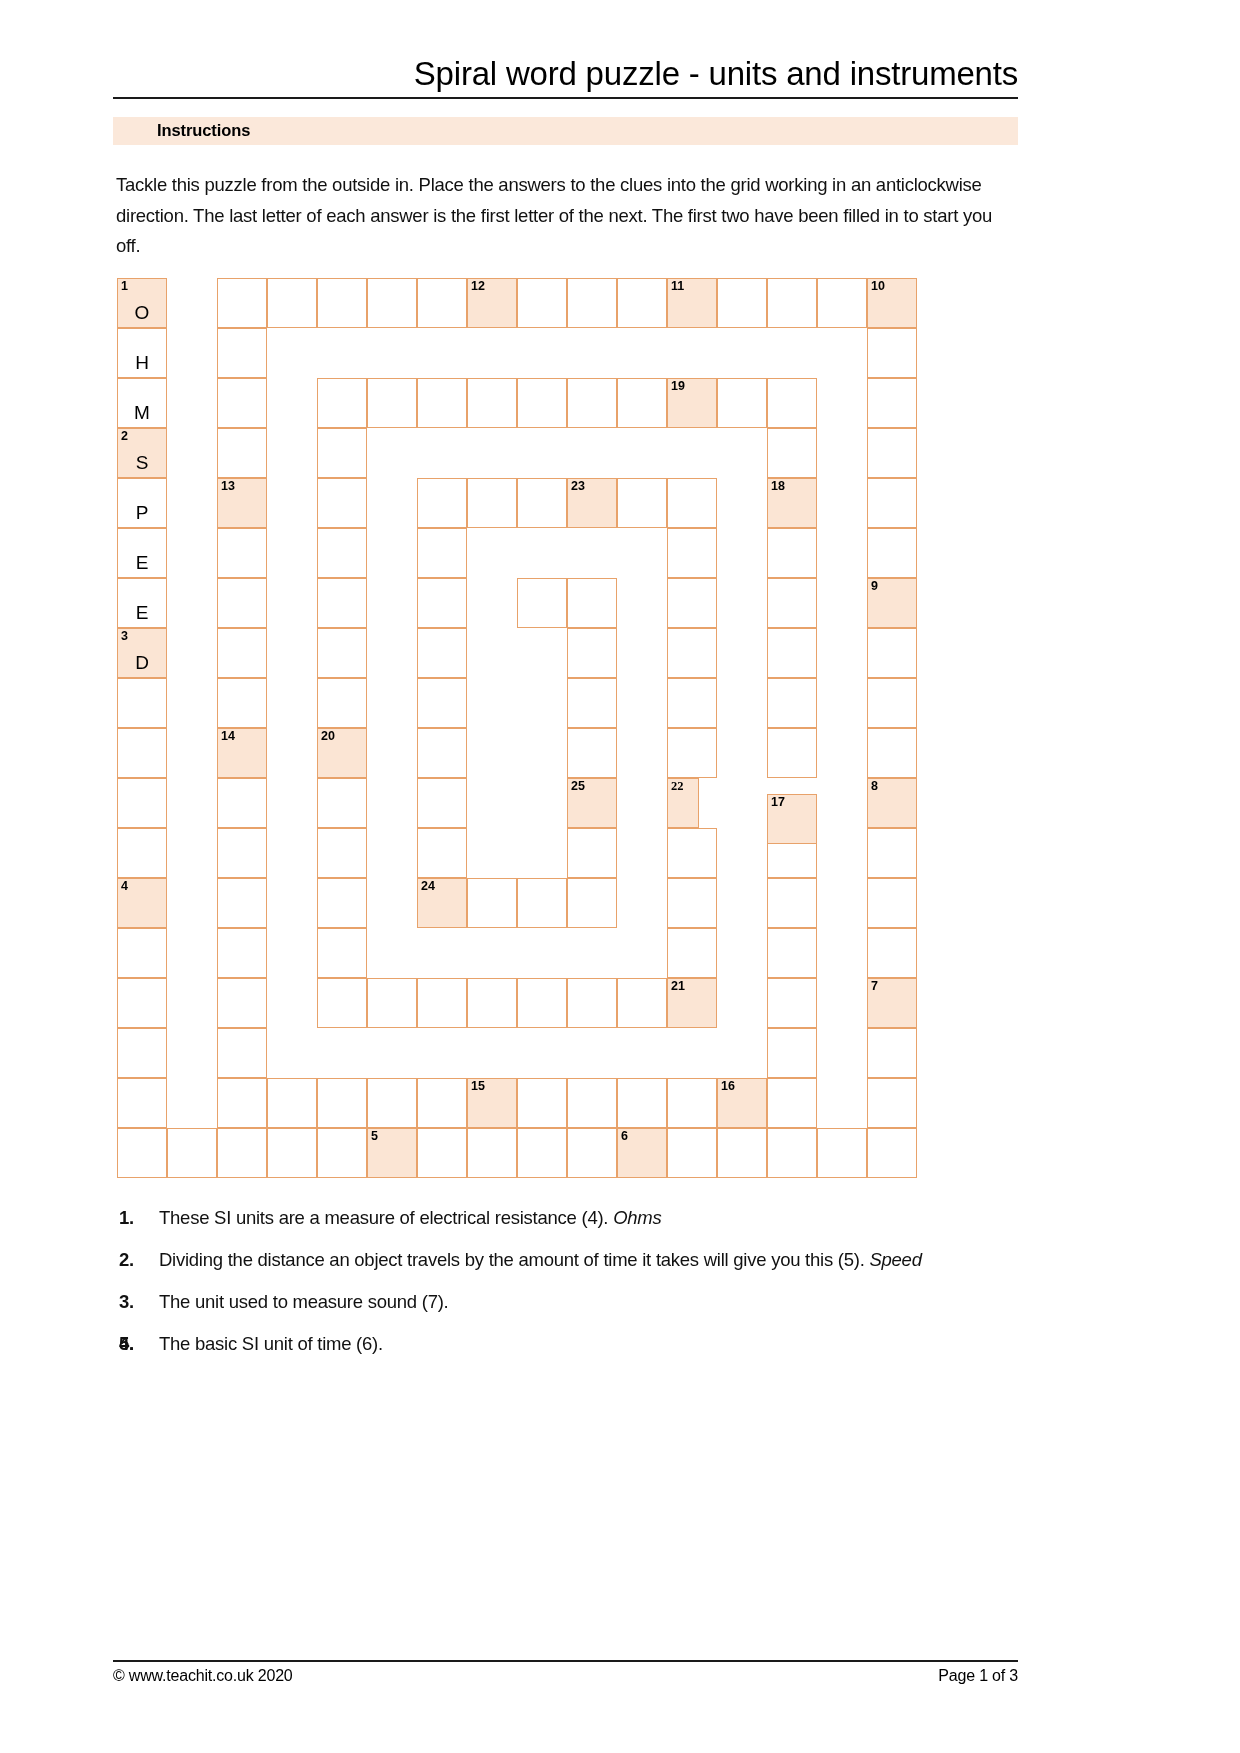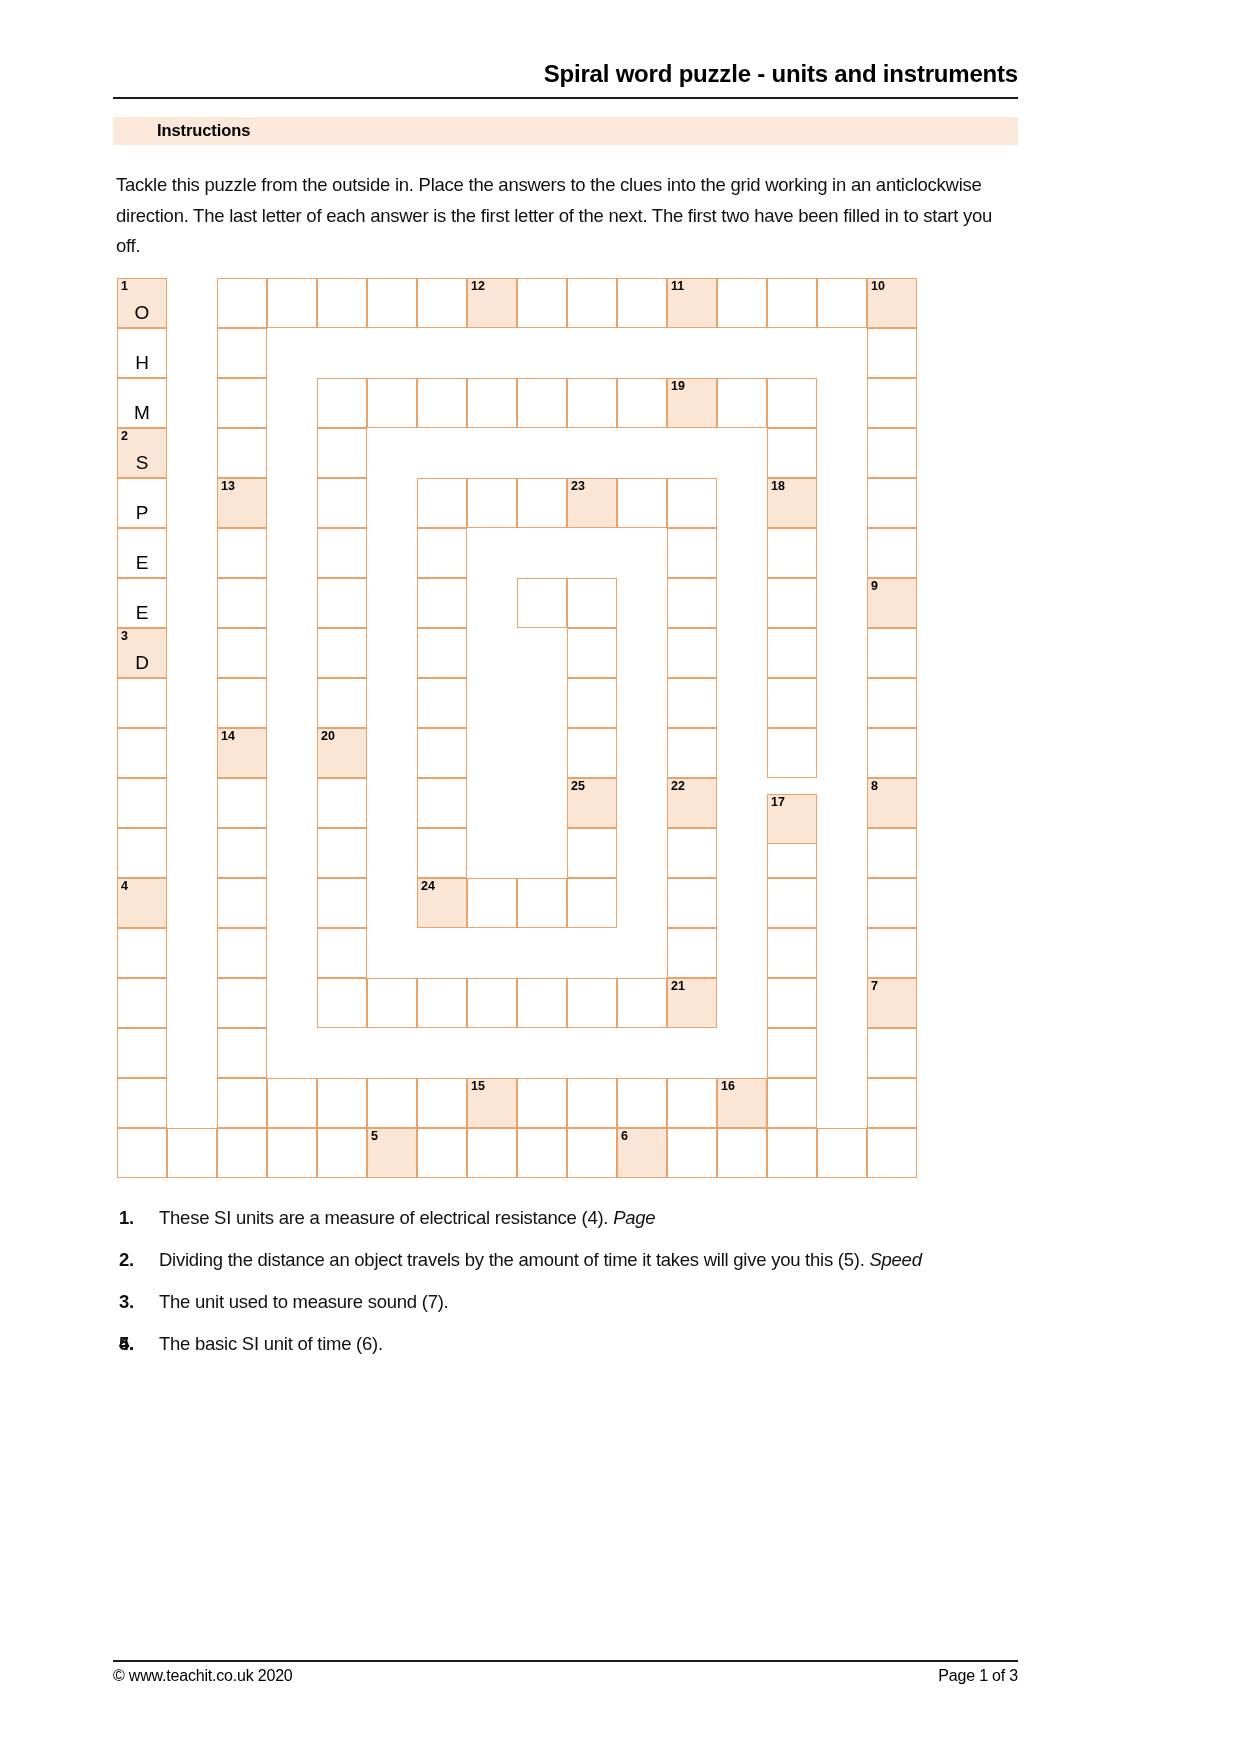--- a/index.html
+++ b/index.html
@@ -25,22 +25,22 @@
 
   
   .header {
     position: absolute;
     left: 113px;
     top: 58px;
     width: 905px;
     text-align: right;
   }
   .header-title {
-    font-size: 24px;
-    font-weight: bold;
+    font-size: 33px;
+    font-weight: normal;
     letter-spacing: -0.2px;
     color: #000;
     line-height: 32px;
     white-space: nowrap;
   }
   .header-rule {
     position: absolute;
     left: 113px;
     top: 97px;
     width: 905px;
@@ -360,21 +360,21 @@
       <div class="cell" style="left: 350px; top: 700px; width: 50px; height: 50px;"></div>
       <div class="cell" style="left: 400px; top: 700px; width: 50px; height: 50px;"></div>
       <div class="cell" style="left: 450px; top: 700px; width: 50px; height: 50px;"></div>
       <div class="cell" style="left: 500px; top: 700px; width: 50px; height: 50px;"></div>
       <div class="cell hl" style="left: 550px; top: 700px; width: 50px; height: 50px; text-align: right;">
         <span class="num">21</span>
       </div>
       <div class="cell" style="left: 550px; top: 650px; width: 50px; height: 50px;"></div>
       <div class="cell" style="left: 550px; top: 600px; width: 50px; height: 50px;"></div>
       <div class="cell" style="left: 550px; top: 550px; width: 50px; height: 50px;"></div>
-      <div class="cell hl" style="left: 550px; top: 500px; width: 50px; height: 50px;">
+      <div class="cell hl" style="left: 550px; top: 500px; width: 32px; height: 50px; font-family: Liberation Serif, serif;">
         <span class="num">22</span>
       </div>
       <div class="cell" style="left: 550px; top: 450px; width: 50px; height: 50px;"></div>
       <div class="cell" style="left: 550px; top: 400px; width: 50px; height: 50px;"></div>
       <div class="cell" style="left: 550px; top: 350px; width: 50px; height: 50px;"></div>
       <div class="cell" style="left: 550px; top: 300px; width: 50px; height: 50px;"></div>
       <div class="cell" style="left: 550px; top: 250px; width: 50px; height: 50px;"></div>
       <div class="cell" style="left: 550px; top: 200px; width: 50px; height: 50px;"></div>
       <div class="cell" style="left: 500px; top: 200px; width: 50px; height: 50px;"></div>
       <div class="cell hl" style="left: 450px; top: 200px; width: 50px; height: 50px;">
@@ -401,21 +401,21 @@
         <span class="num">25</span>
       </div>
       <div class="cell" style="left: 450px; top: 450px; width: 50px; height: 50px;"></div>
       <div class="cell" style="left: 450px; top: 400px; width: 50px; height: 50px;"></div>
       <div class="cell" style="left: 450px; top: 350px; width: 50px; height: 50px;"></div>
       <div class="cell" style="left: 450px; top: 300px; width: 50px; height: 50px;"></div>
       <div class="cell" style="left: 400px; top: 300px; width: 50px; height: 50px;"></div>
     </div>
 
   <div class="clues" id="clues">
-      <div class="clue"><span class="idx">1.</span><span>These SI units are a measure of electrical resistance (4). </span><span class="ans">Page</span></div>
+      <div class="clue"><span class="idx">1.</span><span>These SI units are a measure of electrical resistance (4). </span><span class="ans">Ohms</span></div>
       <div class="clue"><span class="idx">2.</span><span>Dividing the distance an object travels by the amount of time it takes will give you this (5). </span><span class="ans">Speed</span></div>
       <div class="clue"><span class="idx">3.</span><span>The unit used to measure sound (7).</span></div>
       <div class="clue"><span class="idx">4.</span></div>
       <div class="clue"><span class="idx">5.</span><span>The basic SI unit of time (6).</span></div>
     </div>
 
   <div class="footer-rule"></div>
   <div class="footer">
     <span class="fl">© www.teachit.co.uk 2020</span>
     <span class="fr">Page 1 of 3</span>

